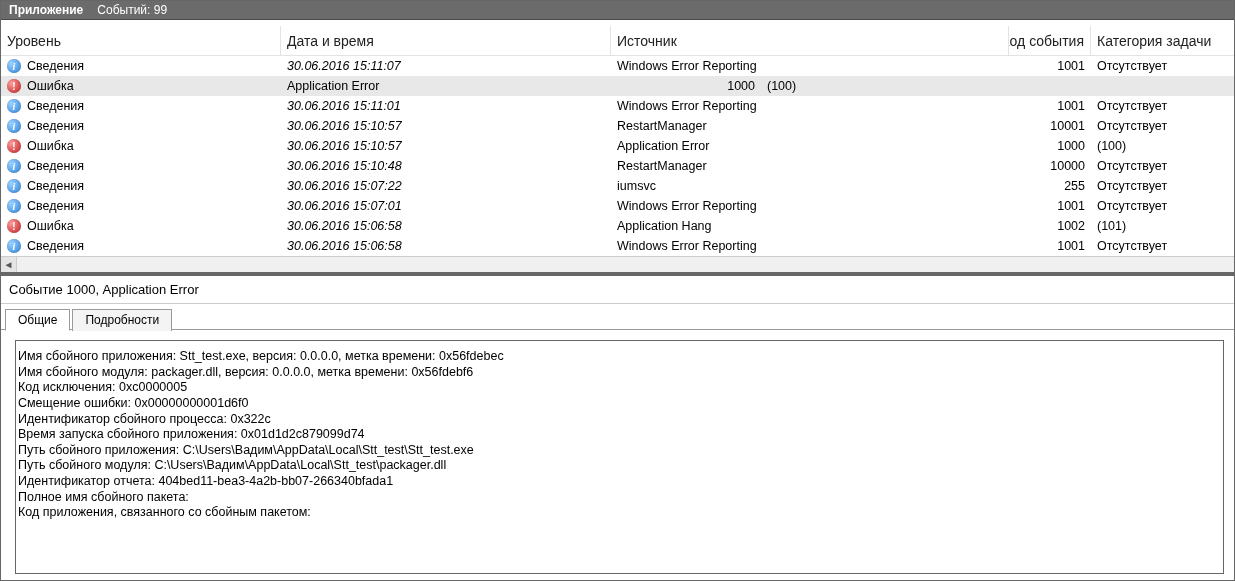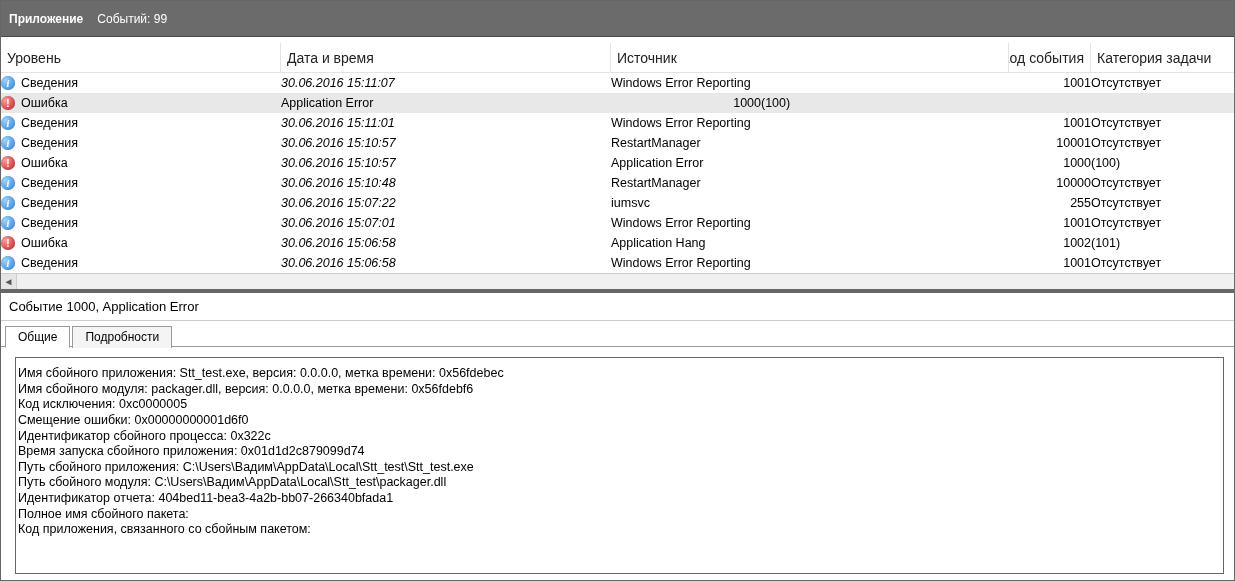--- a/index.html
+++ b/index.html
@@ -14,21 +14,21 @@
   }
   .window {
     width: 1235px; height: 581px;
     border: 1px solid #666;
     display: flex;
     flex-direction: column;
   }
   .titlebar {
     background: #6b6b6b;
     color: #fff;
-    height: 36px;
+    height: 19px;
     display: flex;
     align-items: center;
     padding: 0 8px;
     font-size: 12px;
     border-bottom: 1px solid #4a4a4a;
   }
   .titlebar .app {
     font-weight: 600;
     margin-right: 14px;
   }
@@ -65,21 +65,21 @@
 
   .list-body { }
   .row {
     display: flex;
     height: 20px;
     align-items: center;
     font-size: 12.5px;
   }
   .row.selected { background: #e8e8e8; }
   .row .cell {
-    padding: 0 0;
+    padding: 0 6px;
     white-space: nowrap;
     overflow: hidden;
     display: flex;
     align-items: center;
   }
   .cell.level   { width: 280px; }
   .cell.date    { width: 330px; font-style: italic; }
   .cell.source  { width: 398px; }
   .cell.eventid { width: 82px; justify-content: flex-end; }
   .cell.taskcat { flex: 1; }

